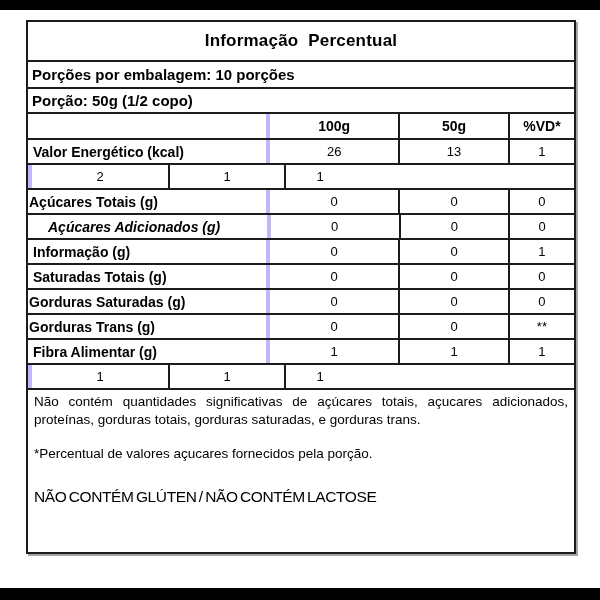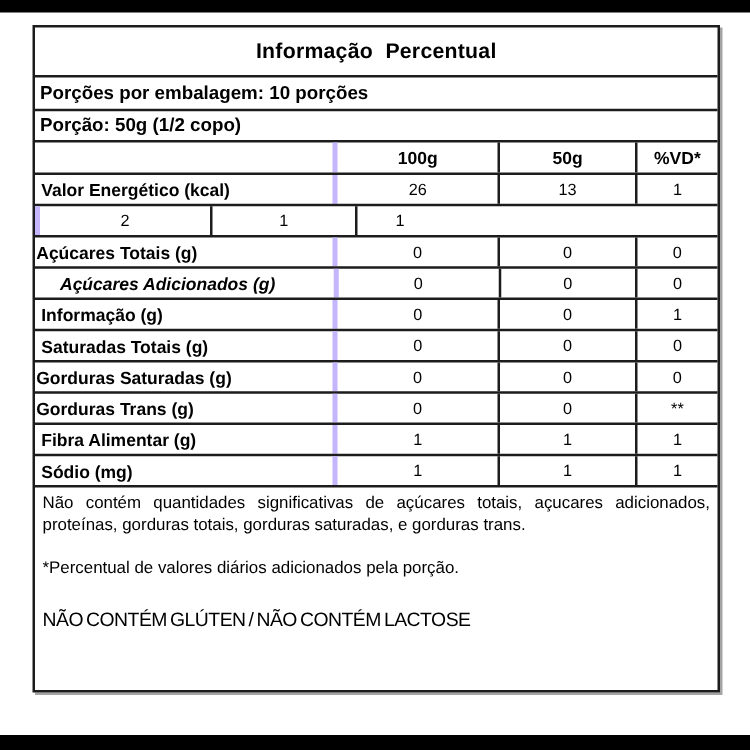--- a/index.html
+++ b/index.html
@@ -187,29 +187,28 @@
     </div>
 
     <div class="tr">
       <div class="td c0">Fibra Alimentar (g)</div>
       <div class="td c1">1</div>
       <div class="td c2">1</div>
       <div class="td c3">1</div>
     </div>
 
     <div class="tr">
-      <div class="td c0">Sódio (mg)</div>
       <div class="td c1">1</div>
       <div class="td c2">1</div>
       <div class="td c3">1</div>
     </div>
 
     <div class="footer">
       <p class="para">Não contém quantidades significativas de açúcares totais, açucares adicionados, proteínas, gorduras totais, gorduras saturadas, e gorduras trans.</p>
-      <p class="footnote">*Percentual de valores diários adicionados pela porção.</p>
+      <p class="footnote">*Percentual de valores açucares fornecidos pela porção.</p>
       <p class="claims">NÃO CONTÉM GLÚTEN / NÃO CONTÉM LACTOSE</p>
     </div>
 
   </div>
 
   <div class="crop-bar bottom"></div>
 
 </div>
 
 </body></html>

